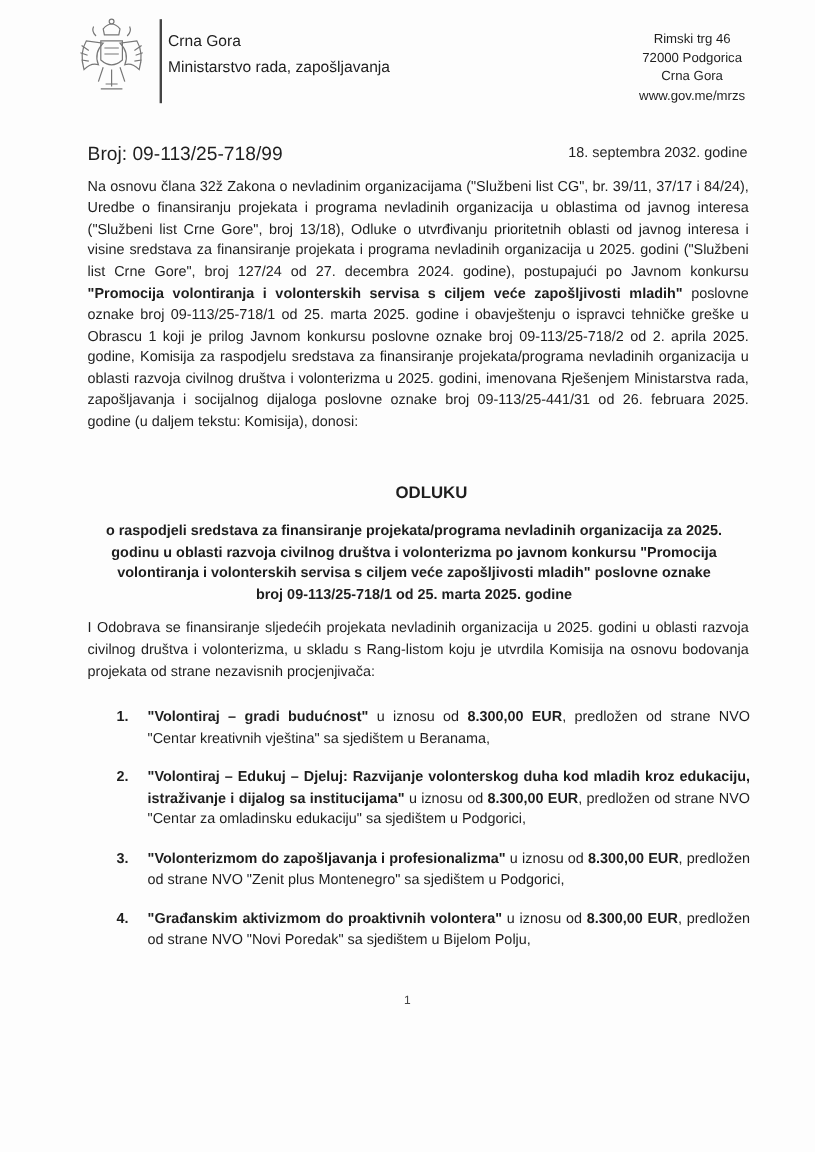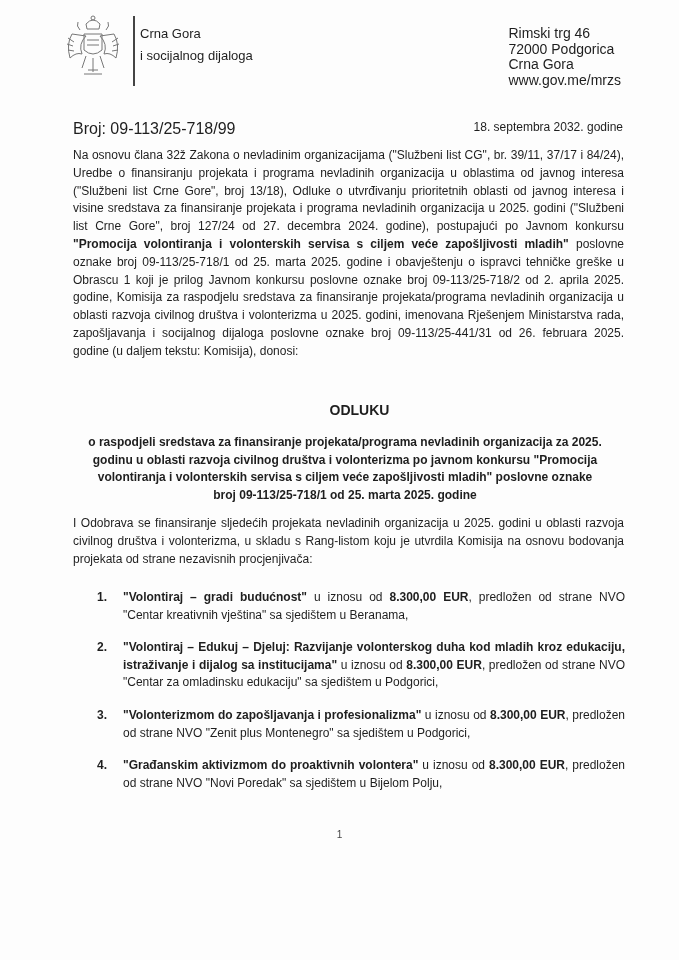--- a/index.html
+++ b/index.html
@@ -5,21 +5,21 @@
   html, body { margin: 0; padding: 0; }
   body {
     width: 679px; height: 960px; background: #fdfdfd; position: relative; overflow: hidden;
     font-family: "Liberation Sans", sans-serif; color: #1e1e1e;
   }
   .abs { position: absolute; }
   .crest { left: 64px; top: 14px; width: 58px; height: 66px; }
   .vbar { left: 133px; top: 16px; width: 2px; height: 70px; background: #444; }
   .org1 { left: 140px; top: 26px; font-size: 13px; }
   .org2 { left: 140px; top: 48px; font-size: 13px; line-height: 16px; }
-  .addr { right: 58px; top: 26px; text-align: left; font-size: 14px; line-height: 15.5px; }
+  .addr { right: 58px; top: 26px; text-align: center; font-size: 11px; line-height: 15.5px; }
   .broj { left: 73px; top: 120px; font-size: 16px; }
   .date { right: 56px; top: 120px; font-size: 12px; }
   .para { left: 73px; width: 551px; font-size: 12px; line-height: 17.8px; text-align: justify; }
   .p1 { top: 147px; }
   .title { left: 0; width: 679px; top: 402px; text-align: center; font-size: 14px; font-weight: bold; margin-left: 20px; }
   .subtitle { left: 85px; width: 520px; top: 434px; text-align: center; font-size: 12px; font-weight: bold; line-height: 17.6px; }
   .p2 { top: 515px; }
   .list { left: 85px; width: 540px; top: 589px; font-size: 12px; }
   .item { position: relative; padding-left: 38px; line-height: 17.6px; text-align: justify; margin-bottom: 15px; }
   .item .num { position: absolute; left: 12px; top: 0; font-weight: bold; }
@@ -42,21 +42,21 @@
       <path d="M23 26 L35 26 M23 31 L35 31"></path>
       <path d="M22 42 L18 54 M36 42 L40 54 M29 44 L29 58"></path>
       <path d="M24 56 L34 56 M20 60 L38 60"></path>
       <path d="M16 16 Q12 12 14 8 M42 16 Q46 12 44 8"></path>
     </g>
   </svg>
 </div>
 <div class="abs vbar"></div>
 <div class="abs org1">Crna Gora</div>
 <div class="abs org2">
-  <div>i socijalnog dijaloga</div>
+  <div>Ministarstvo rada, zapošljavanja</div>
 </div>
 <div class="abs addr">
   <div>Rimski trg 46</div>
   <div>72000 Podgorica</div>
   <div>Crna Gora</div>
   <div>www.gov.me/mrzs</div>
 </div>
 
 <div class="abs broj">Broj: 09-113/25-718/99</div>
 <div class="abs date">18. septembra 2032. godine</div>

